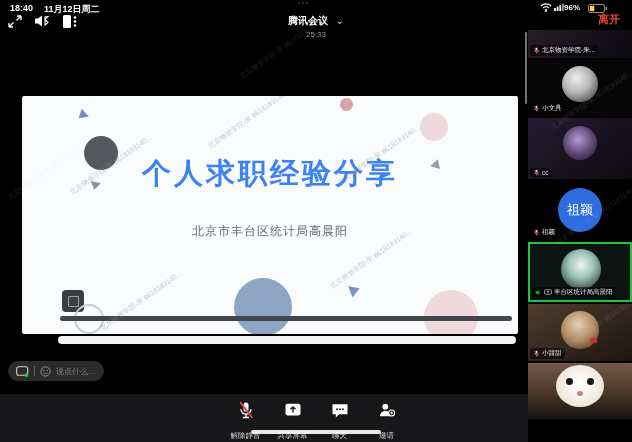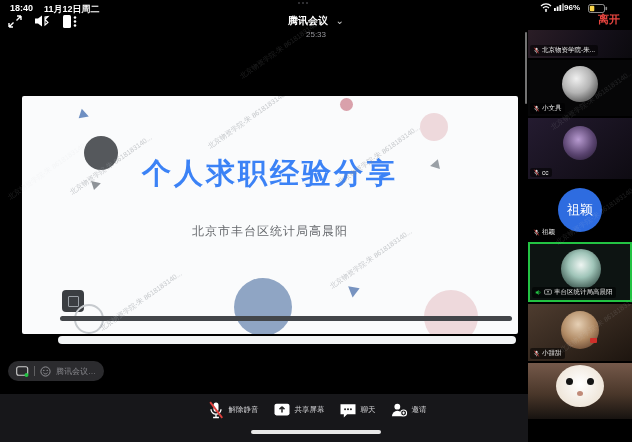--- a/index.html
+++ b/index.html
@@ -37,21 +37,21 @@
   .sq-dark i{position:absolute;left:6px;top:6px;width:9px;height:9px;border:1px solid #9aa0a6;border-radius:1px;}
   .ring{left:52px;top:208px;width:26px;height:26px;border:2px solid #c6cace;border-radius:50%;}
   .next-slide{left:58px;top:336px;width:458px;height:8px;background:#f2f4f5;border-radius:5px;}
   
   .wm{position:absolute;font-size:7px;transform:rotate(-35deg);white-space:nowrap;pointer-events:none;}
   .wm-light{color:#8a8f95;opacity:.48;}
   .wm-dark{color:#cfd2d6;opacity:.14;z-index:5;}
   
   .toolbar{left:0;top:394px;width:632px;height:48px;background:#17171a;display:flex;
            justify-content:center;align-items:flex-start;gap:13px;padding-top:6px;box-sizing:border-box;z-index:3;}
-  .tb-item{display:flex;flex-direction:row;align-items:center;gap:3px;min-width:34px;cursor:pointer;position:relative;}
+  .tb-item{display:flex;flex-direction:column;align-items:center;gap:11px;min-width:34px;cursor:pointer;position:relative;}
   .tb-item span{font-size:7.5px;color:#d2d2d5;white-space:nowrap;}
   .red-dot{position:absolute;right:2px;top:-2px;width:5px;height:5px;border-radius:50%;background:#e8453f;}
   .home-indicator{left:251px;top:430px;width:130px;height:4px;border-radius:2.5px;background:rgba(255,255,255,.9);z-index:6;}
   
   .caption{left:8px;top:361px;height:20px;border-radius:10px;background:rgba(50,50,54,.85);
            display:flex;align-items:center;gap:5px;padding:0 8px;z-index:3;}
   .cap-div{width:1px;height:10px;background:rgba(255,255,255,.25);}
   .cap-text{font-size:8px;color:#87878c;}
   
   .sidebar{left:528px;top:30px;width:104px;height:412px;background:#000;z-index:4;}
@@ -169,21 +169,21 @@
       <rect x="0.7" y="0.7" width="11" height="8.5" rx="2" stroke="#cfcfcf" stroke-width="1.1" fill="none"></rect>
       <circle cx="10.5" cy="9" r="2" fill="#23c343"></circle>
     </svg>
     <div class="cap-div"></div>
     <svg width="11" height="11" viewBox="0 0 11 11">
       <circle cx="5.5" cy="5.5" r="4.6" stroke="#909094" stroke-width="1" fill="none"></circle>
       <circle cx="3.8" cy="4.4" r="0.7" fill="#909094"></circle>
         <circle cx="7.2" cy="4.4" r="0.7" fill="#909094"></circle>
       <path d="M3.4 6.8 a2.6 2.6 0 0 0 4.2 0" stroke="#909094" stroke-width="0.9" fill="none"></path>
     </svg>
-    <span class="cap-text">腾讯会议…</span>
+    <span class="cap-text">说点什么…</span>
   </div>
 
   <div class="abs toolbar">
     <div class="tb-item">
       <svg width="20" height="20" viewBox="0 0 24 24">
         <rect x="9" y="3" width="6" height="11" rx="3" fill="#fff"></rect>
         <path d="M6 11 a6 6 0 0 0 12 0 M12 17 v3 M8.5 21 h7" stroke="#fff" stroke-width="1.6" fill="none"></path>
         <line x1="5" y1="2.5" x2="19.5" y2="21.5" stroke="#e0403d" stroke-width="2.2"></line>
       </svg>
       <span>解除静音</span>

